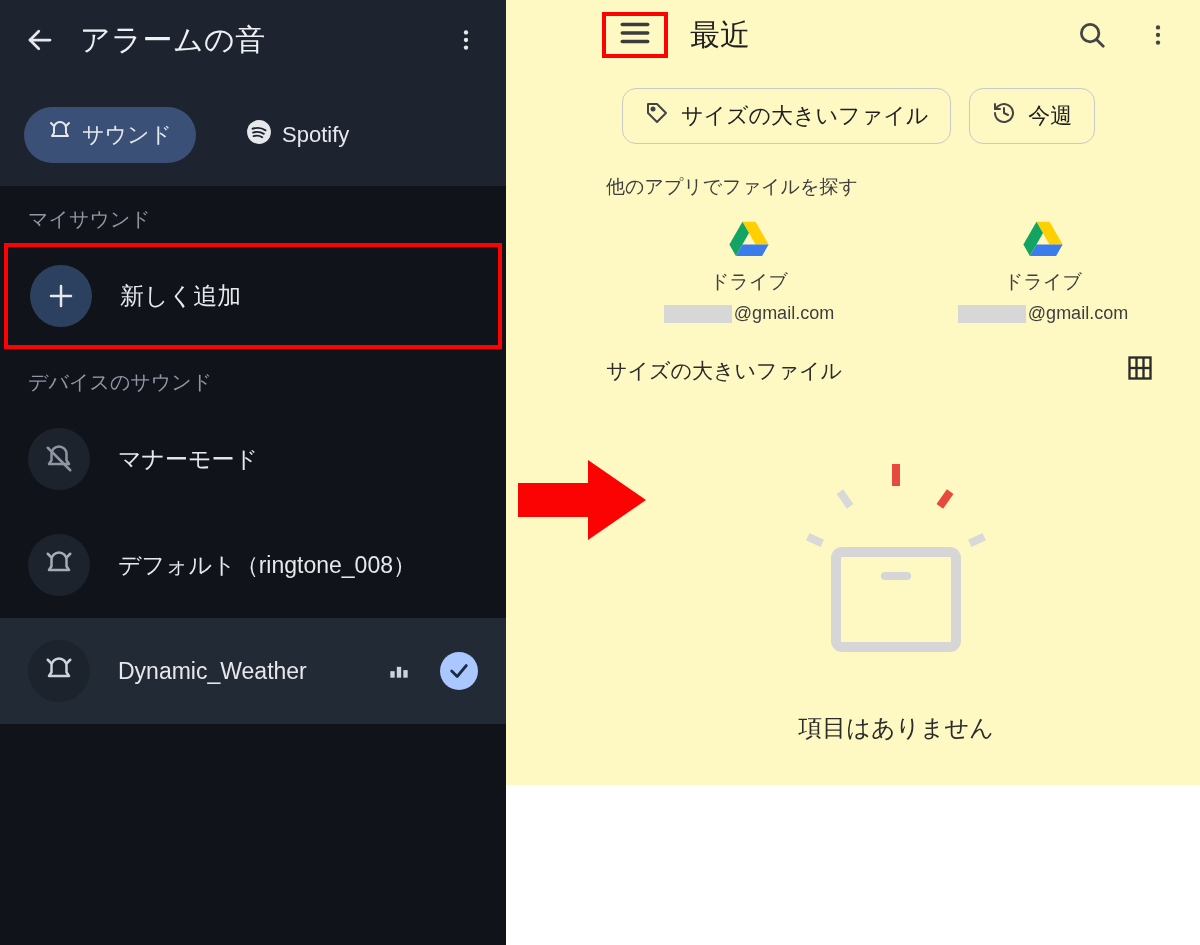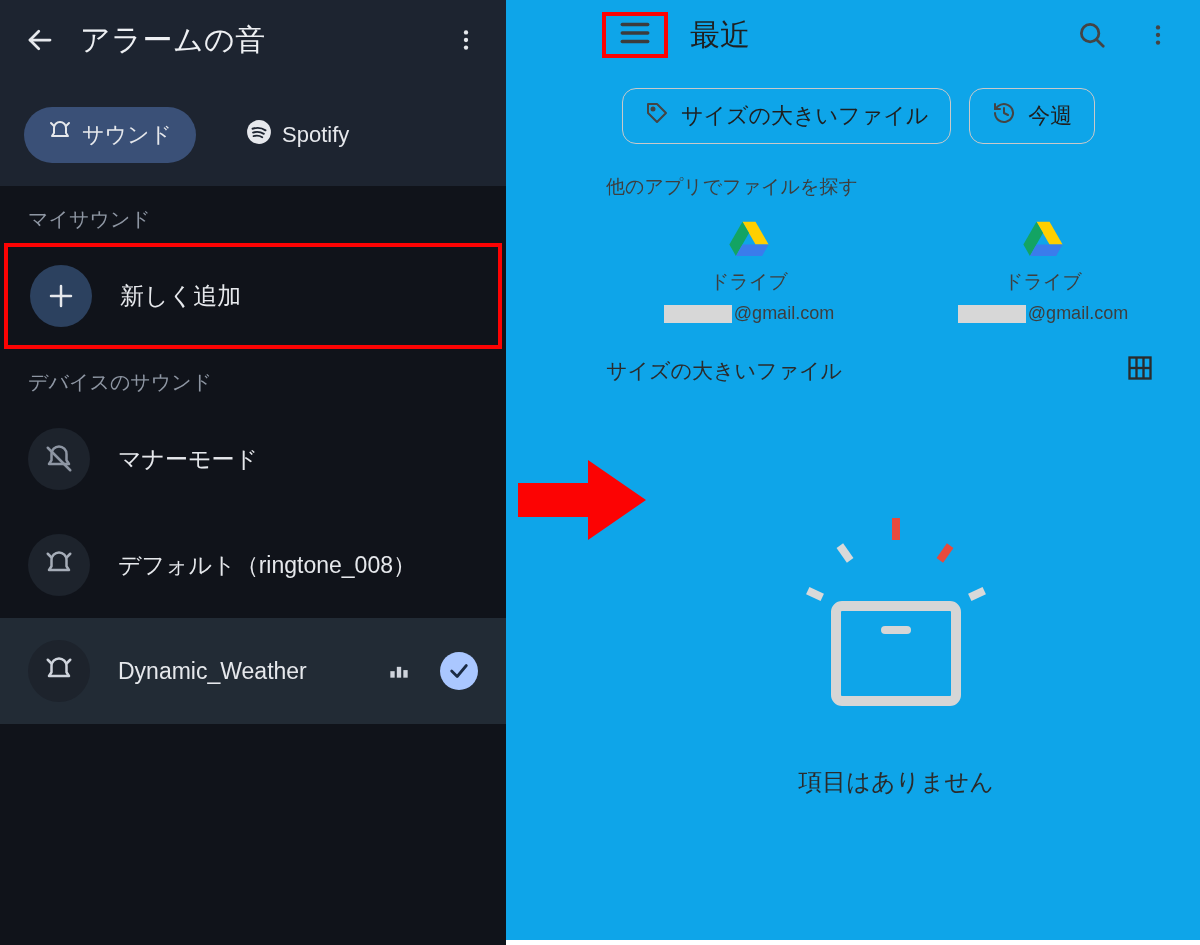--- a/index.html
+++ b/index.html
@@ -123,22 +123,22 @@
   
   .arrow {
     position: absolute;
     left: 518px;
     top: 455px;
     z-index: 5;
   }
   
   .right {
     flex: 1;
-    height: 940px;
-    background: #0ea5e9;
+    height: 785px;
+    background: #fef9c3;
     color: #1f1f1f;
     position: relative;
     padding-left: 86px;
   }
   .r-titlebar {
     display: flex;
     align-items: center;
     gap: 22px;
     padding: 12px 20px 12px 10px;
   }
@@ -195,21 +195,21 @@
     display: flex;
     align-items: center;
     justify-content: space-between;
     padding: 30px 46px 0 14px;
     font-size: 21px;
     color: #2b2b2b;
   }
   .empty-area {
     position: absolute;
     left: 86px; right: 0;
-    top: 496px;
+    top: 442px;
     display: flex;
     flex-direction: column;
     align-items: center;
   }
   .empty-msg {
     margin-top: 40px;
     font-size: 24px;
     color: #2b2b2b;
   }
 </style>

